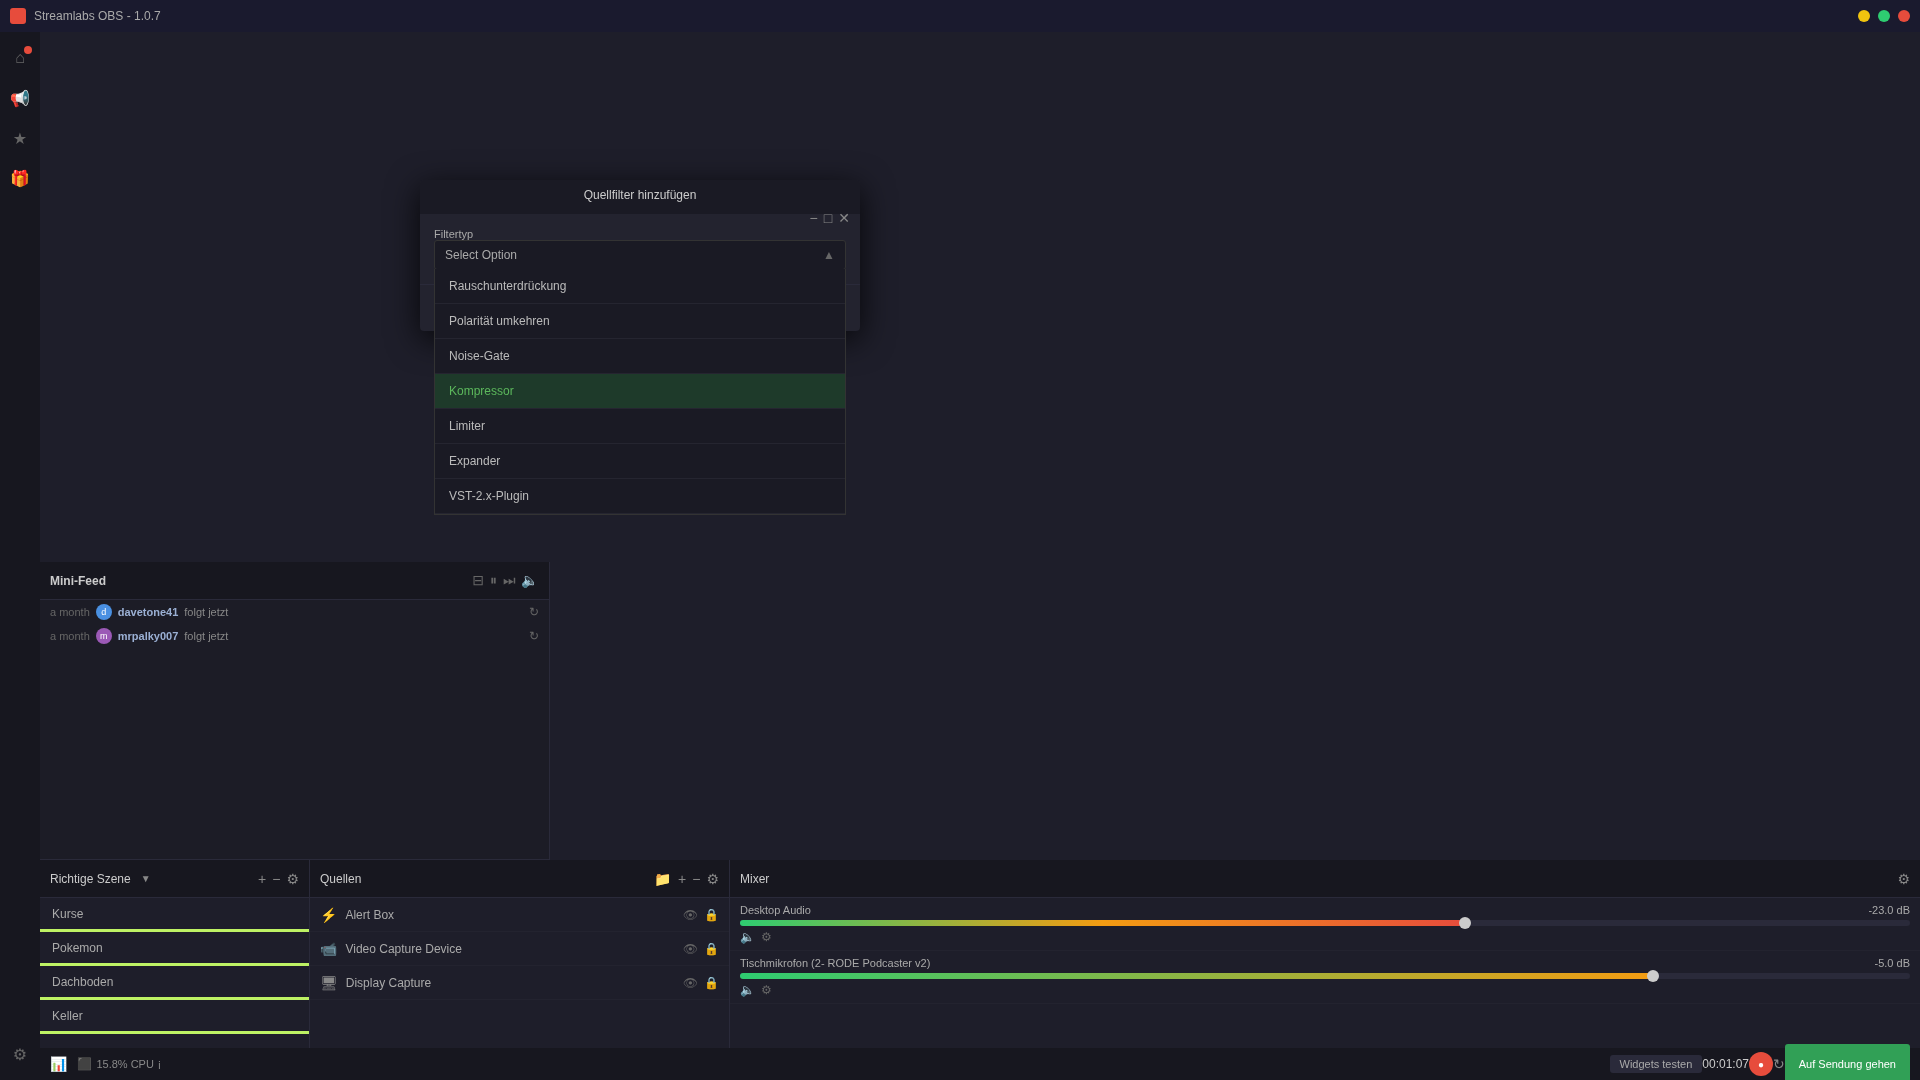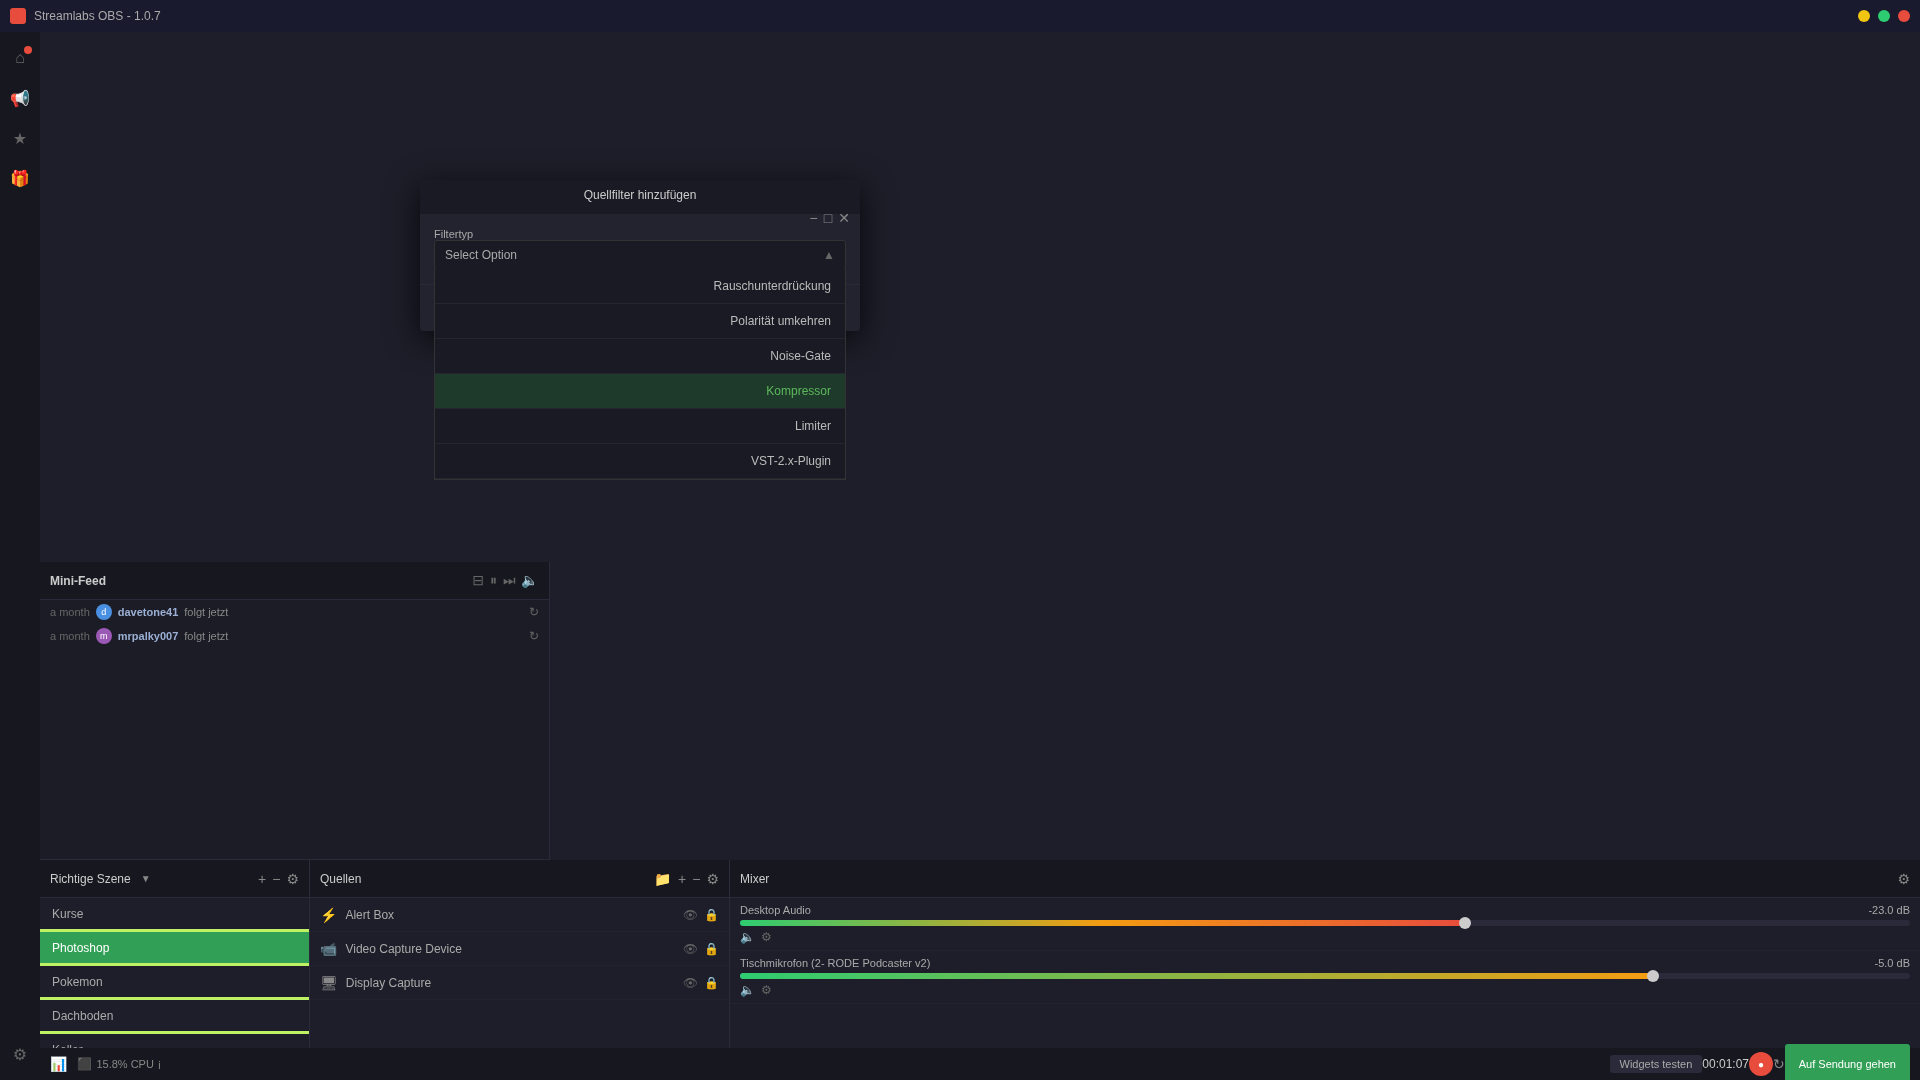--- a/index.html
+++ b/index.html
@@ -334,21 +334,20 @@
     .dropdown-list {
       position: absolute;
       top: 100%;
       left: -1px; right: -1px;
       background: #1a1a24;
       border: 1px solid #333;
       border-top: none;
       z-index: 300;
       max-height: 280px;
       overflow-y: auto;
-      text-align: right;
     }
     .dropdown-item {
       padding: 10px 14px;
       font-size: 12px;
       color: #bbb;
       cursor: pointer;
       border-bottom: 1px solid #252530;
     }
     .dropdown-item.selected { background: #1e3a2a; color: #5cb85c; }
     .dialog-footer {
@@ -497,23 +496,20 @@
         <div class="panel-header-actions">
           <span>+</span>
           <span>−</span>
           <span>⚙</span>
         </div>
       </div>
       <div class="scene-list">
         <div class="scene-item">
           <span>Kurse</span>
         </div>
-        <div class="scene-item active">
-          <span>Photoshop</span>
-        </div>
         <div class="scene-item">
           <span>Pokemon</span>
         </div>
         <div class="scene-item">
           <span>Dachboden</span>
         </div>
         <div class="scene-item">
           <span>Keller</span>
         </div>
       </div>
@@ -637,20 +633,21 @@
       <div class="select-header">
         <span class="select-value">Select Option</span>
         <span class="select-arrow">▲</span>
       </div>
       <div class="dropdown-list">
         <div class="dropdown-item">Rauschunterdrückung</div>
         <div class="dropdown-item">Polarität umkehren</div>
         <div class="dropdown-item">Noise-Gate</div>
         <div class="dropdown-item selected">Kompressor</div>
         <div class="dropdown-item">Limiter</div>
+        <div class="dropdown-item">Expander</div>
         <div class="dropdown-item">VST-2.x-Plugin</div>
       </div>
     </div>
   </div>
   <div class="dialog-footer">
     <button class="btn-cancel">Abbrechen</button>
     <button class="btn-done">Fertig</button>
   </div>
 </div>
 

